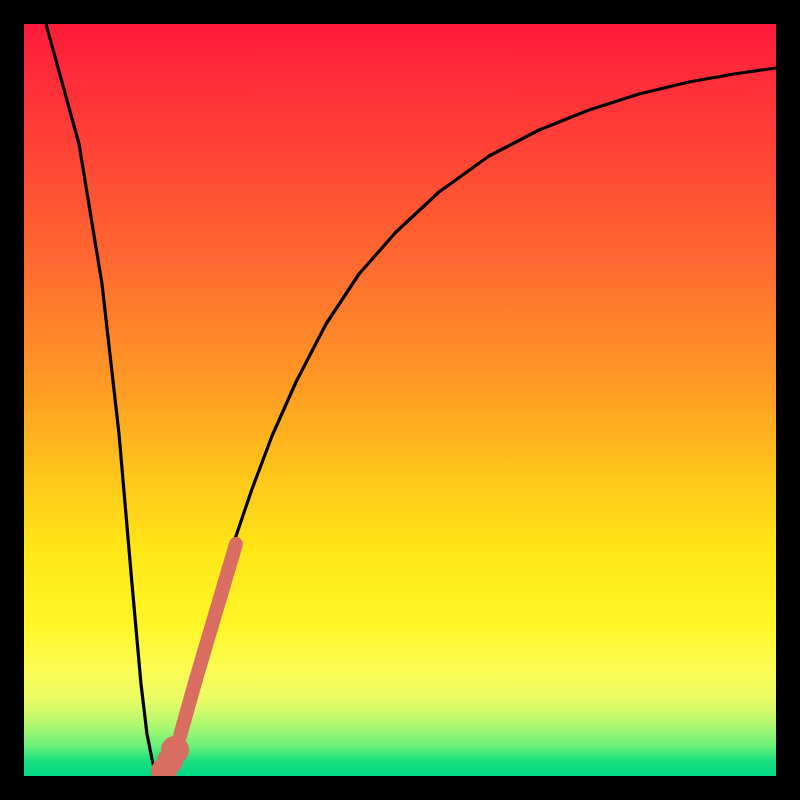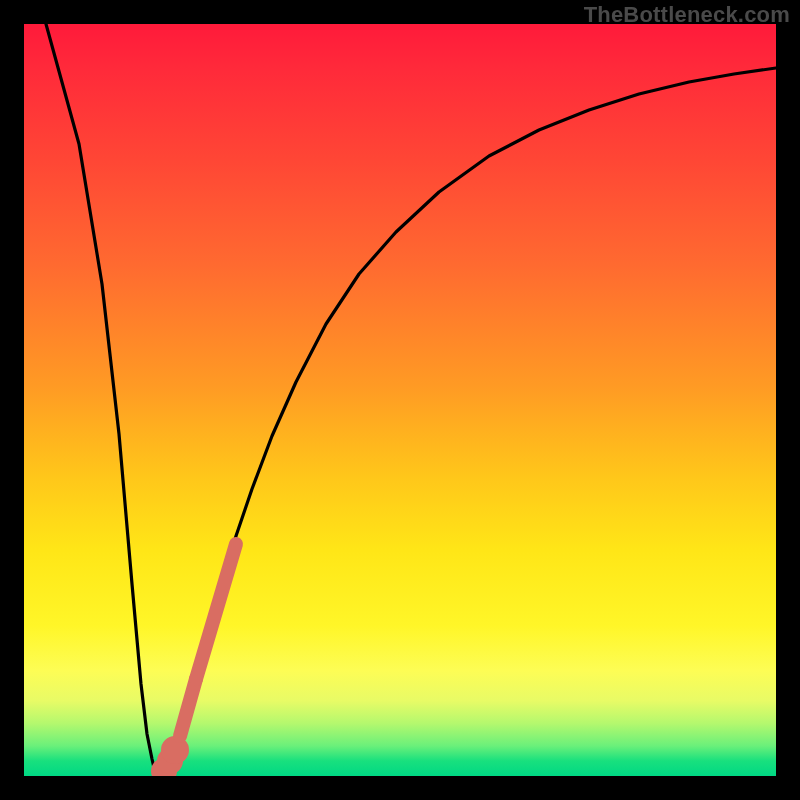--- a/index.html
+++ b/index.html
@@ -107,14 +107,13 @@
       <g stroke="#d96d62" stroke-width="14" stroke-linecap="round" fill="#d96d62">
         <circle cx="140" cy="747" r="6"></circle>
         <circle cx="146" cy="737" r="6"></circle>
         <circle cx="151" cy="726" r="7"></circle>
         <line x1="156" y1="712" x2="172" y2="655"></line>
         <line x1="172" y1="655" x2="212" y2="520"></line>
       </g>
     </svg>
   </div>
 
-  <div class="watermark">TheBottleneck.com</div>
 </div>
 
 </body></html>

